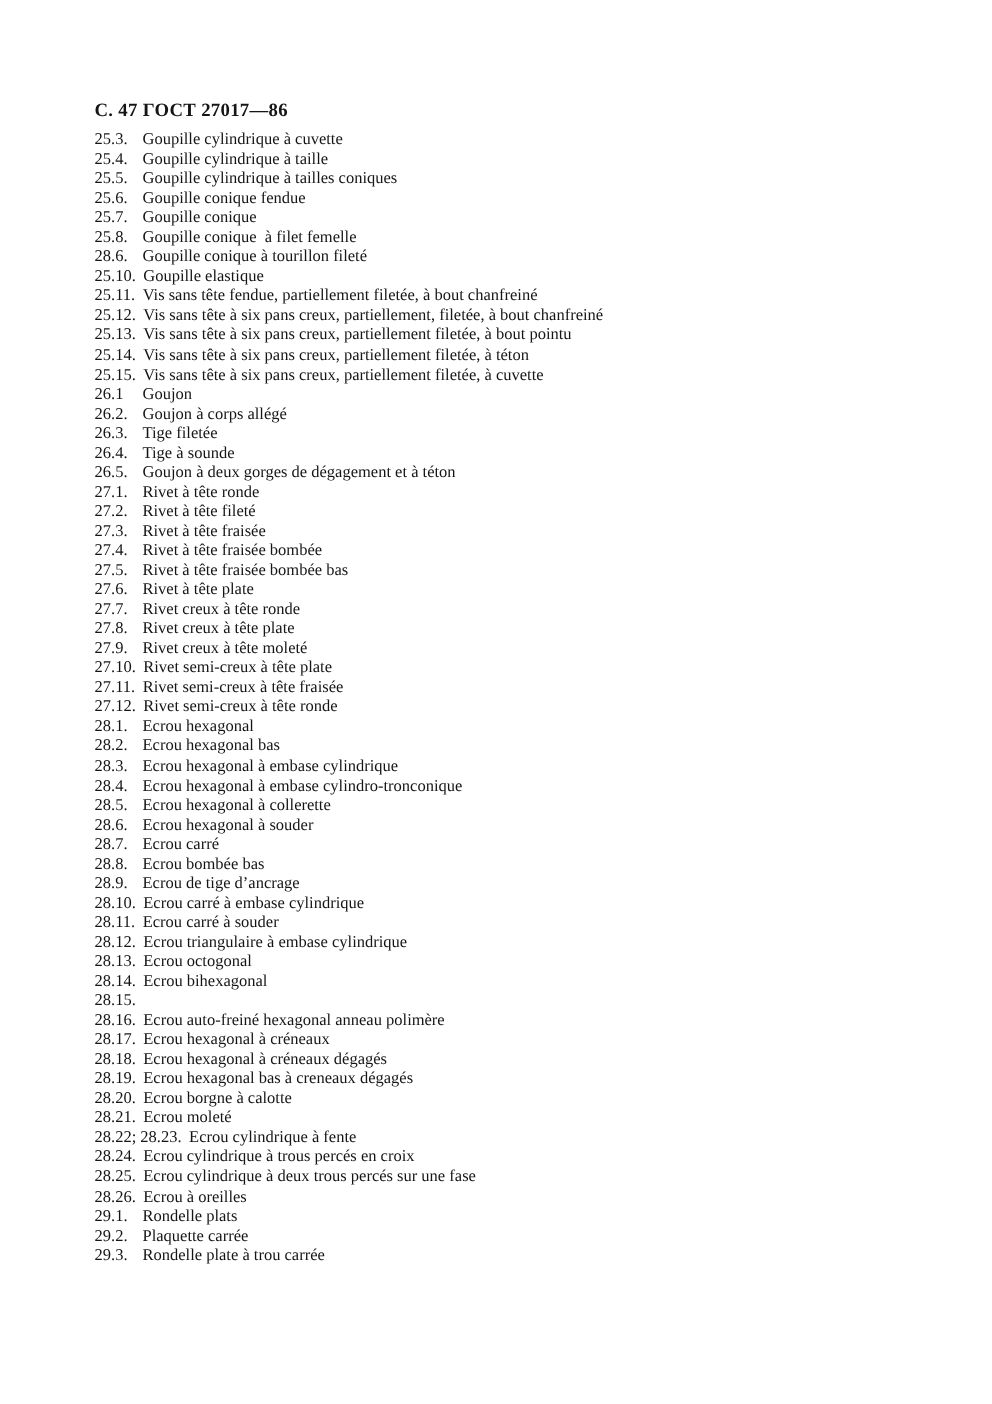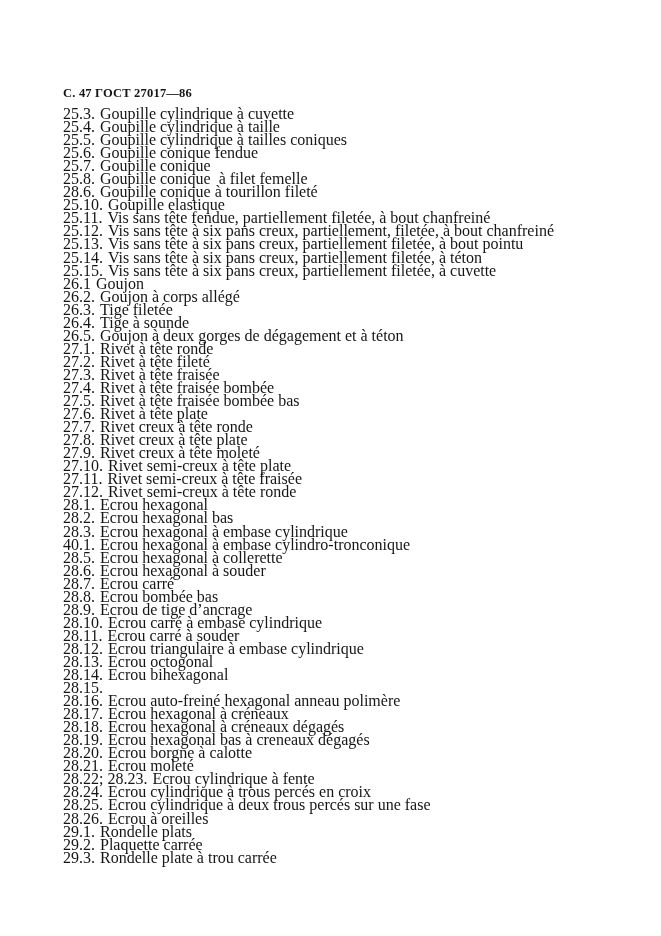--- a/index.html
+++ b/index.html
@@ -8,37 +8,36 @@
     background: #ffffff;
   }
   .page {
     position: relative;
     width: 661px;
     height: 909px;
     background: #ffffff;
     color: #151515;
     font-family: "Liberation Serif", "DejaVu Serif", serif;
     overflow: hidden;
-    margin-top: 20px;
   }
   .page-header {
     position: absolute;
     left: 63px;
     top: 66px;
     font-size: 12.5px;
     font-weight: bold;
     letter-spacing: 0.2px;
     white-space: nowrap;
   }
   .terms-list {
     position: absolute;
     left: 63px;
     top: 87px;
     right: 10px;
-    font-size: 16px;
+    font-size: 11px;
     line-height: 13.05px;
   }
   .row {
     display: flex;
     white-space: nowrap;
   }
   .num {
     flex: 0 0 auto;
     min-width: 27px;
     margin-right: 5px;
@@ -213,21 +212,21 @@
     <span class="num">28.2.</span>
     <span class="txt">Ecrou hexagonal bas</span>
   </div>
 
   <div class="row">
     <span class="num">28.3.</span>
     <span class="txt">Ecrou hexagonal à embase cylindrique</span>
   </div>
 
   <div class="row">
-    <span class="num">40.1.</span>
+    <span class="num">28.4.</span>
     <span class="txt">Ecrou hexagonal à embase cylindro-tronconique</span>
   </div>
 
   <div class="row">
     <span class="num">28.5.</span>
     <span class="txt">Ecrou hexagonal à collerette</span>
   </div>
 
   <div class="row">
     <span class="num">28.6.</span>

